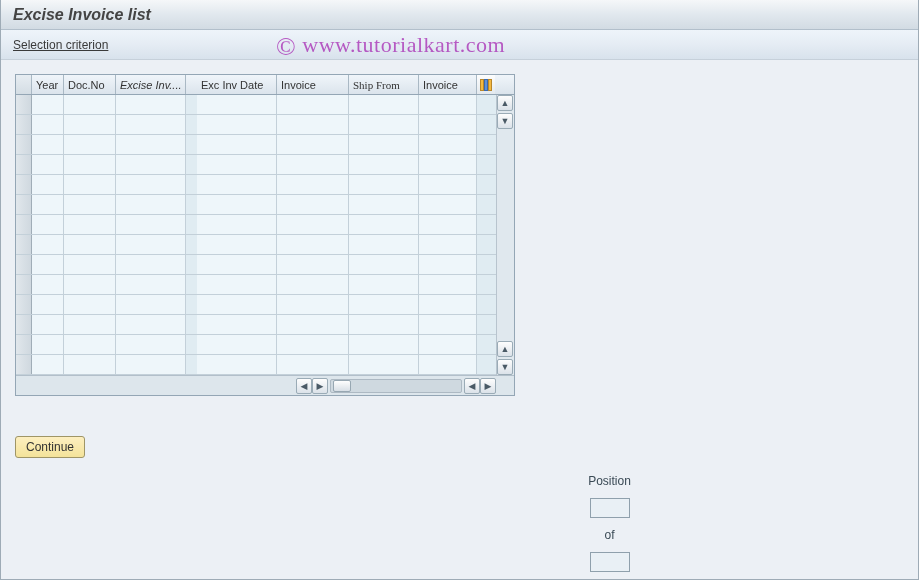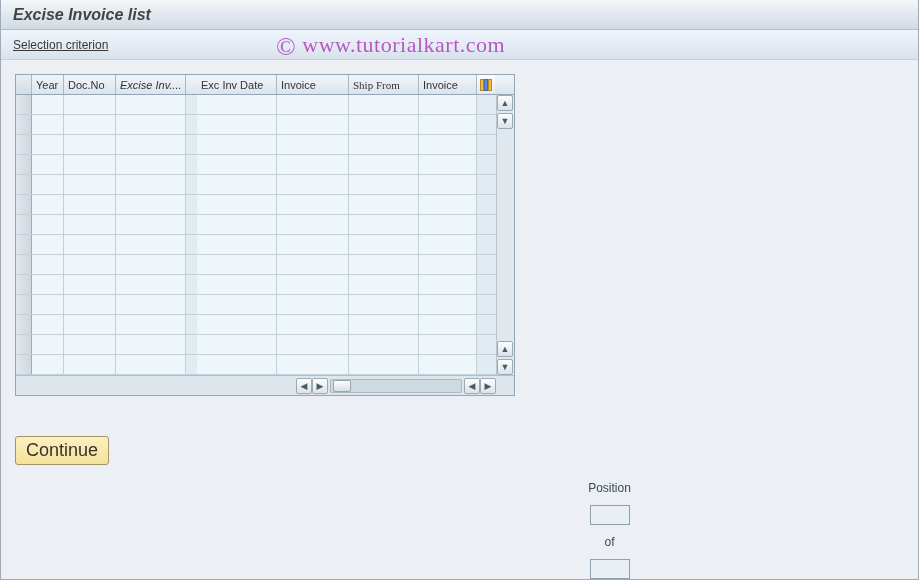--- a/index.html
+++ b/index.html
@@ -181,21 +181,21 @@
     }
     
     .continue-btn {
       display:inline-block;
       padding:3px 10px;
       background:linear-gradient(#fdefc0, #f4e39a);
       border:1px solid #9f9566;
       border-radius:3px;
       color:#333;
       cursor:pointer;
-      font-size:18px;
+      font-size:12px;
     }
     
     .position-row {
       margin-top:16px;
       display:flex;
       align-items:center;
       gap:10px;
       padding-left:300px;
       font-size:12px;
       color:#3a4a55;

